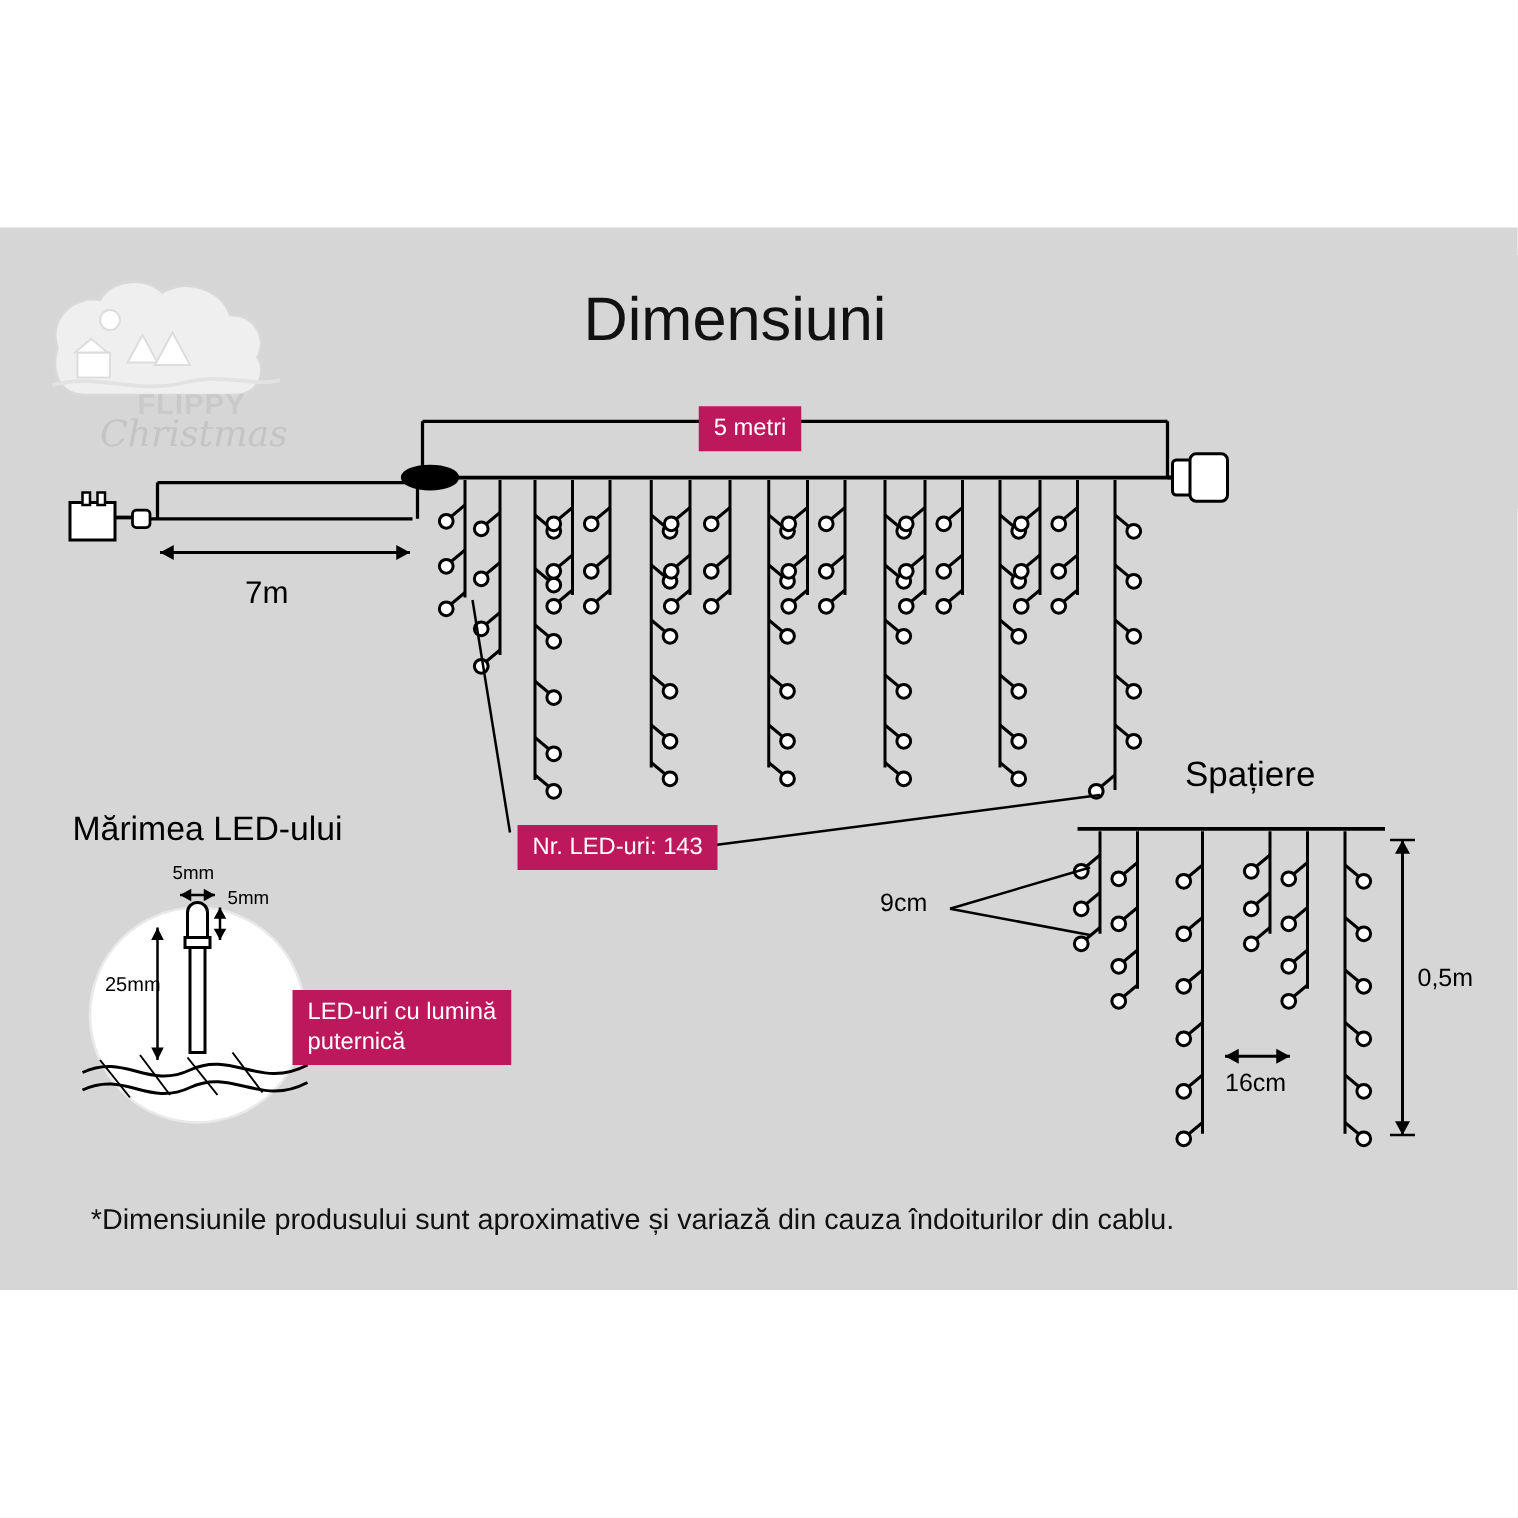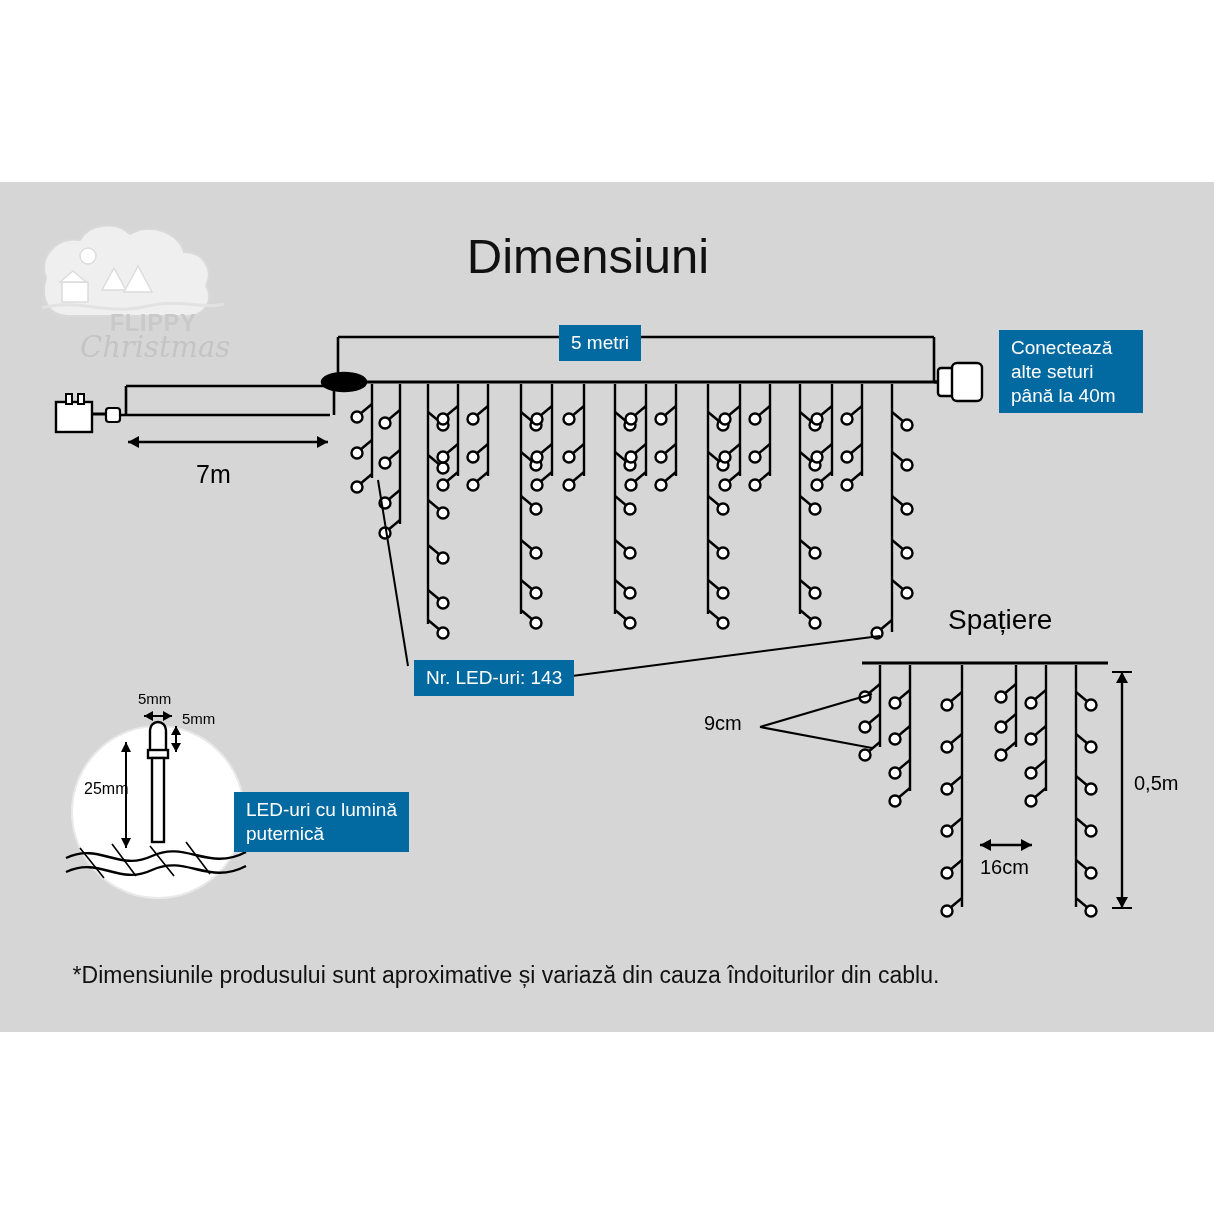--- a/index.html
+++ b/index.html
@@ -30,21 +30,21 @@
     background: #d6d6d6;
   }
   svg.diagram {
     position: absolute;
     left: 0; top: 0;
     width: 1214px;
     height: 1214px;
   }
   .label-box {
     position: absolute;
-    background: #0369a1;
+    background: #be185d;
     color: #ffffff;
     font-size: 19px;
     line-height: 1.25;
     padding: 6px 12px;
     white-space: pre-line;
     font-family: "Liberation Sans", sans-serif;
   }
   .plain-label {
     position: absolute;
     color: #000000;
@@ -451,34 +451,32 @@
         <path d="M126 848 l-5 -10 h10 z" fill="#000000" stroke="none"></path>
       </g>
 
     </g>
   </svg>
 
   <div class="label-box" style="left:559px; top:325px;">5 metri</div>
 
   <div class="plain-label" style="left:196px; top:460px; font-size:25px;">7m</div>
 
-  <div class="label-box" style="left:999px; top:330px; width:120px;">Conectează
-alte seturi
-până la 40m</div>
 
   <div class="label-box" style="left:414px; top:660px;">Nr. LED-uri: 143</div>
 
   <div class="plain-label" style="left:948px; top:604px; font-size:28px;">Spațiere</div>
 
   <div class="plain-label" style="left:704px; top:712px; font-size:20px;">9cm</div>
 
   <div class="plain-label" style="left:980px; top:856px; font-size:20px;">16cm</div>
 
   <div class="plain-label" style="left:1134px; top:772px; font-size:20px;">0,5m</div>
 
+  <div class="plain-label" style="left:58px; top:648px; font-size:27px;">Mărimea LED-ului</div>
 
   <div class="plain-label" style="left:138px; top:690px; font-size:15px;">5mm</div>
 
   <div class="plain-label" style="left:182px; top:710px; font-size:15px;">5mm</div>
 
   <div class="plain-label" style="left:84px; top:780px; font-size:16px;">25mm</div>
 
   <div class="label-box" style="left:234px; top:792px;">LED-uri cu lumină
 puternică</div>
 

